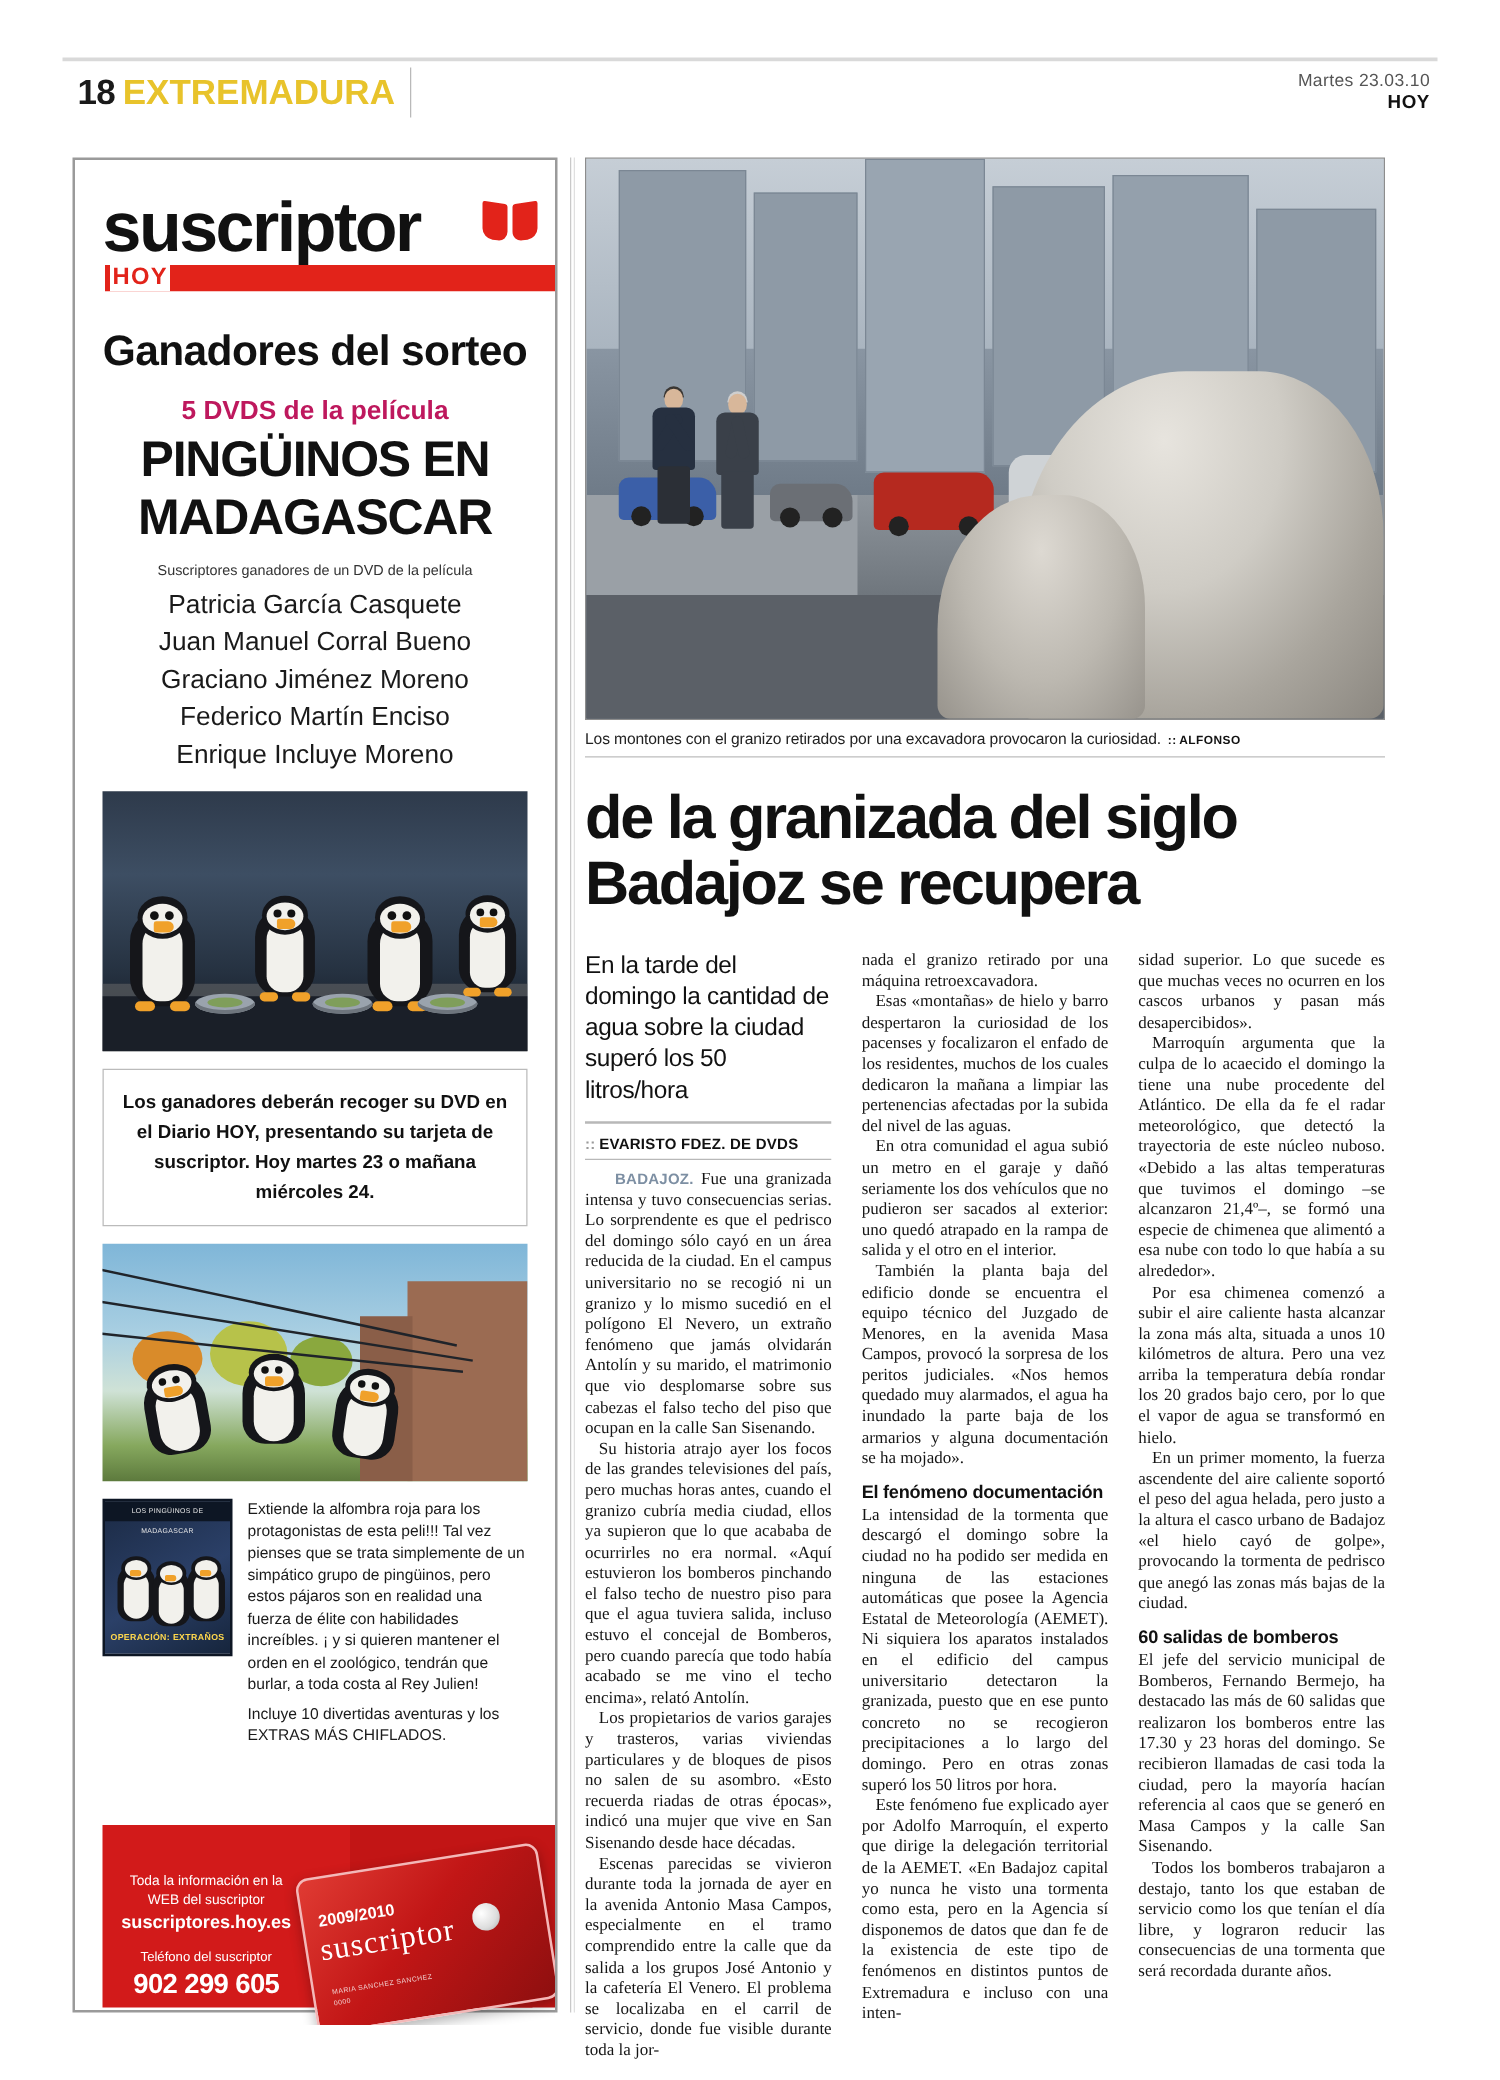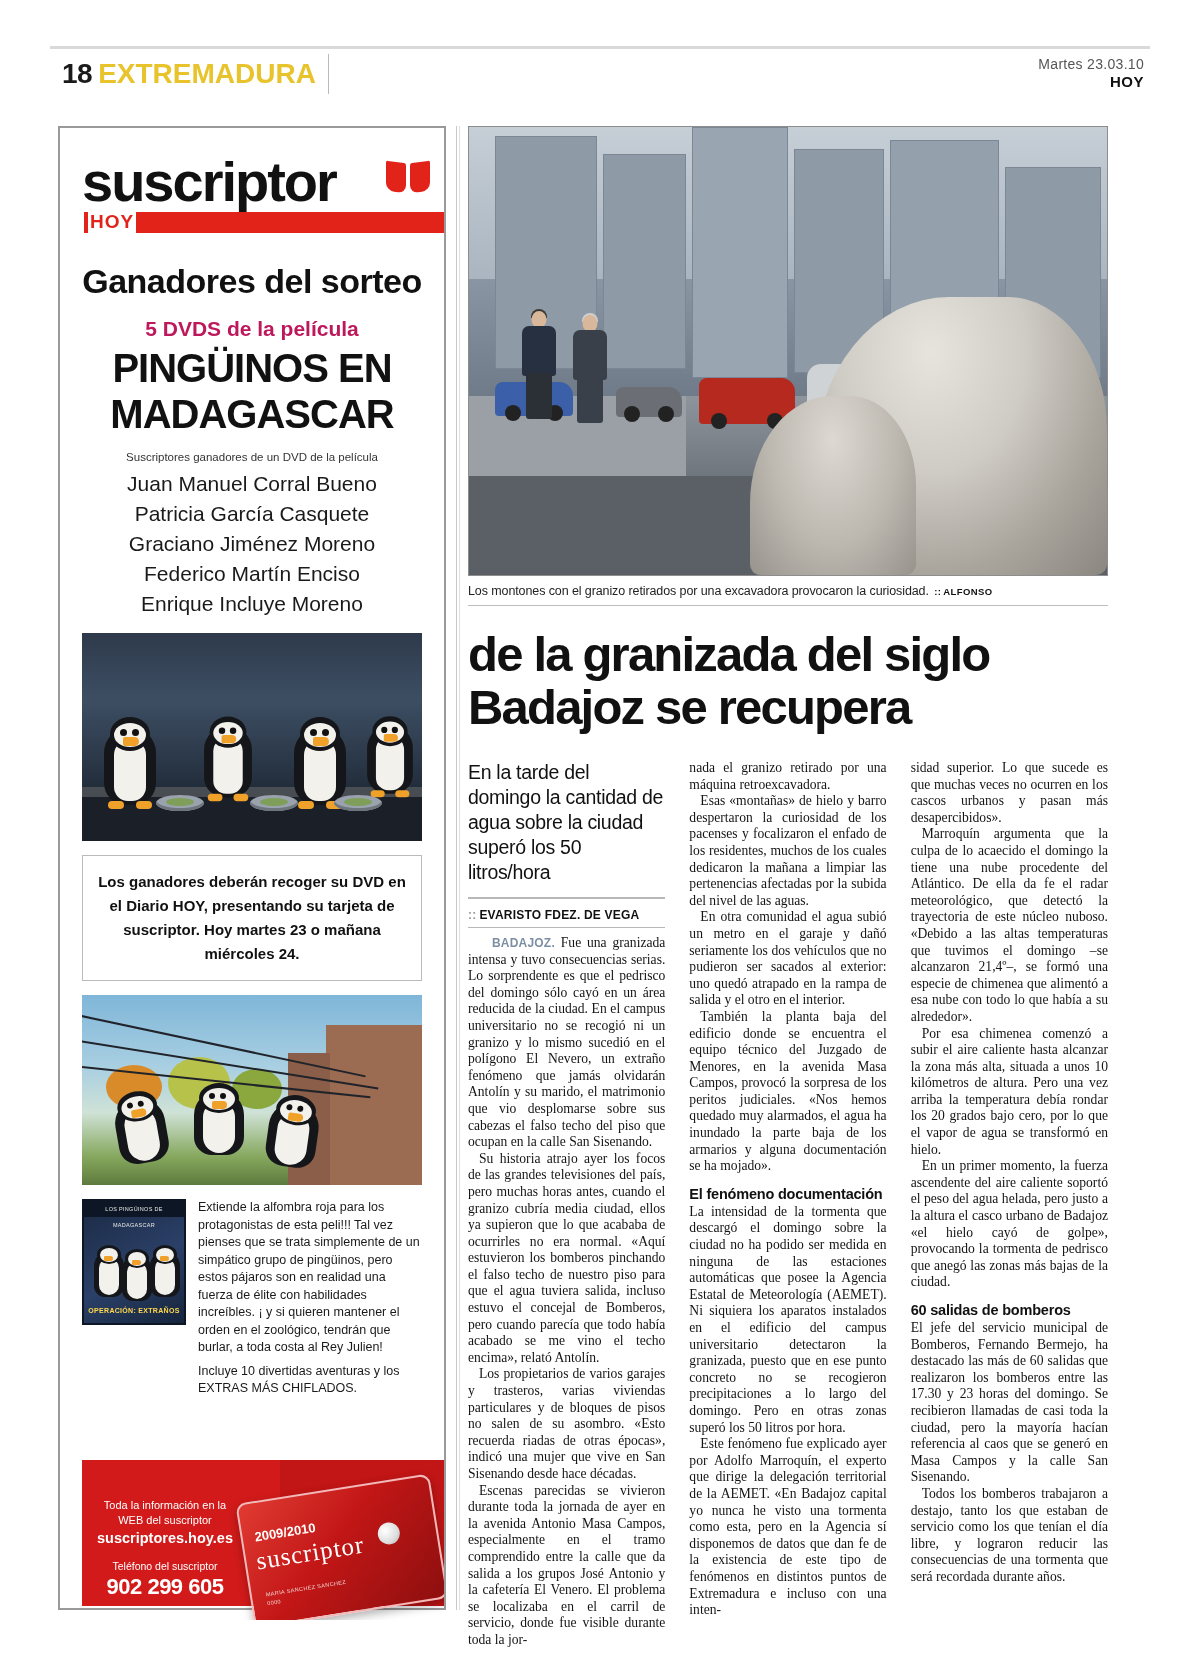--- a/index.html
+++ b/index.html
@@ -320,22 +320,22 @@
   </div>
 
   <div class="ad-h1">Ganadores del sorteo</div>
   <div class="ad-sub">5 DVDS de la película</div>
   <div class="ad-title">
     <div>PINGÜINOS EN</div>
     <div>MADAGASCAR</div>
   </div>
   <div class="ad-note">Suscriptores ganadores de un DVD de la película</div>
   <div class="ad-winners">
+    <div>Patricia García Casquete</div>
     <div>Juan Manuel Corral Bueno</div>
-    <div>Patricia García Casquete</div>
     <div>Graciano Jiménez Moreno</div>
     <div>Federico Martín Enciso</div>
     <div>Enrique Incluye Moreno</div>
   </div>
 
   <div class="photo1">
     <div class="shelf"></div>
     <div class="counter"></div>
     <div class="peng" style="left:22px;">
       <div class="body"></div>
@@ -551,21 +551,21 @@
   <div id="headline">
     <div>de la granizada del siglo</div>
     <div>Badajoz se recupera</div>
   </div>
 
   <div id="body-cols">
 
     <div class="col">
       <div class="lead">En la tarde del domingo la cantidad de agua sobre la ciudad superó los  50 litros/hora</div>
       <div class="byline">
-        <span class="mk">::</span><span>EVARISTO FDEZ. DE VEGA</span>
+        <span class="mk">::</span><span>EVARISTO FDEZ. DE DVDS</span>
       </div>
       <div class="firstpara">
         <span class="dateline">BADAJOZ.</span>
         <span>Fue una granizada intensa y tuvo consecuencias serias. Lo sorprendente es que el pedrisco del domingo sólo cayó en un área reducida de la ciudad. En el campus universitario no se recogió ni un granizo y lo mismo sucedió en el polígono El Nevero, un extraño fenómeno que jamás olvidarán Antolín y su marido, el matrimonio que vio desplomarse sobre sus cabezas el falso techo del piso que ocupan en la calle San Sisenando.</span>
       </div>
       <p class="body">Su historia atrajo ayer los focos de las grandes televisiones del país, pero muchas horas antes, cuando el granizo cubría media ciudad, ellos ya supieron que lo que acababa de ocurrirles no era normal. «Aquí estuvieron los bomberos pinchando el falso techo de nuestro piso para que el agua tuviera salida, incluso estuvo el concejal de Bomberos, pero cuando parecía que todo había acabado se me vino el techo encima», relató Antolín.</p>
       <p class="body">Los propietarios de varios garajes y trasteros, varias viviendas particulares y de bloques de pisos no salen de su asombro. «Esto recuerda riadas de otras épocas», indicó una mujer que vive en San Sisenando desde hace décadas.</p>
       <p class="body">Escenas parecidas se vivieron durante toda la jornada de ayer en la avenida Antonio Masa Campos, especialmente en el tramo comprendido entre la calle que da salida a los grupos José Antonio y la cafetería El Venero. El problema se localizaba en el carril de servicio, donde fue visible durante toda la jor-</p>
     </div>
 

